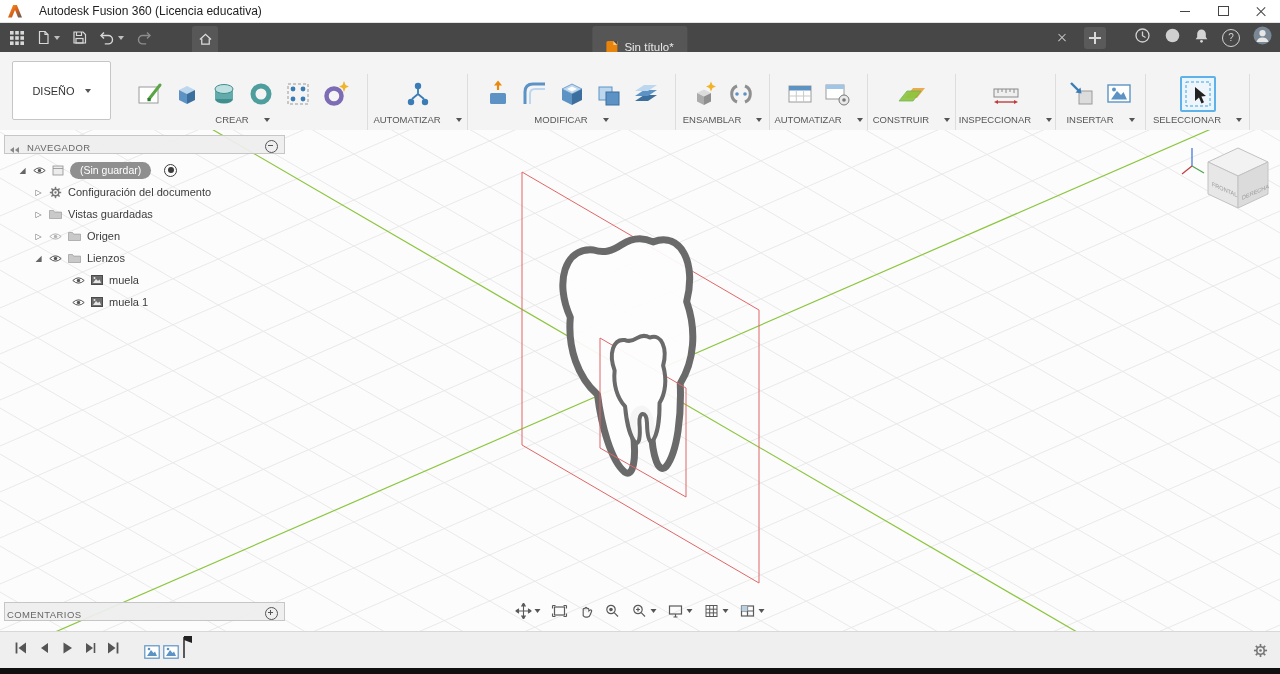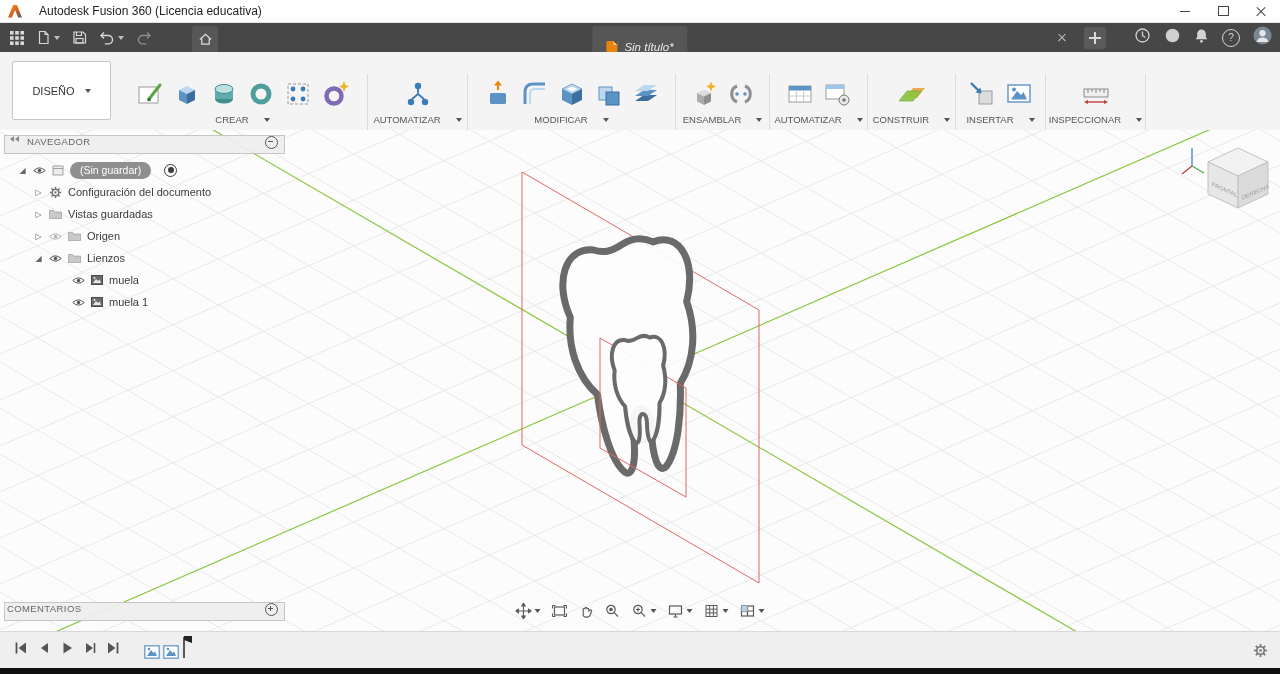--- a/index.html
+++ b/index.html
@@ -24,21 +24,21 @@
   .apptoolbar{position:absolute;top:23px;left:0;right:0;height:29px;background:#474747;}
   .tb-left{position:absolute;left:6px;top:0;height:29px;display:flex;align-items:center;gap:4px;}
   .tb-btn{height:24px;display:flex;align-items:center;justify-content:center;padding:0 4px;border-radius:2px;}
   .caret{width:0;height:0;border-left:3.5px solid transparent;border-right:3.5px solid transparent;
     border-top:4px solid #bfbfbf;display:inline-block;margin-left:3px;}
   .caret.dark{border-top-color:#555;}
   .home-tab{position:absolute;left:192px;top:3px;width:26px;height:26px;background:#575757;
     border-radius:3px 3px 0 0;display:flex;align-items:center;justify-content:center;}
   .doc-tab{position:absolute;left:50%;transform:translateX(-50%);top:3px;height:42px;
     background:#565656;border-radius:3px 3px 0 0;display:flex;align-items:center;
-    padding:0 14px;gap:7px;font-style:italic;}
+    padding:0 14px;gap:7px;}
   .doc-tab-label{font-size:11.5px;color:#e9e9e9;}
   .doc-icon{width:11px;height:12px;background:#e8830c;border-radius:1.5px;position:relative;}
   .doc-icon::after{content:"";position:absolute;right:0;top:0;border-style:solid;
     border-width:0 4px 4px 0;border-color:transparent #474747 #f7c98c transparent;}
   .tab-close{position:absolute;left:1052px;top:5px;width:20px;height:20px;}
   .xsm{position:absolute;left:5px;top:9px;width:10px;height:1.2px;background:#c7c7c7;}
   .xsm.a{transform:rotate(45deg);} .xsm.b{transform:rotate(-45deg);}
   .tab-add{position:absolute;left:1084px;top:4px;width:22px;height:22px;background:#5a5a5a;border-radius:3px;}
   .plusbar{position:absolute;background:#d9d9d9;}
   .plusbar.h{left:5px;top:10.3px;width:12px;height:1.4px;}
@@ -63,21 +63,21 @@
   .ribbon-icon{width:34px;height:34px;display:flex;align-items:center;justify-content:center;border-radius:2px;}
   .tool-active{border:2px solid #5fb2e8;background:#eaf5fd;width:36px;height:36px;box-sizing:border-box;}
   .rgroup-label{font-size:9.5px;color:#555;display:flex;align-items:center;gap:12px;margin-top:1px;}
 
   
   .viewport{position:absolute;top:130px;left:0;width:1280px;height:501px;background:#fcfcfc;overflow:hidden;}
   #scene{position:absolute;left:0;top:0;}
 
   
   .panel-header{height:19px;background:rgba(238,238,238,.93);border:1px solid #c6c6c6;
-    display:flex;align-items:flex-start;font-size:9.5px;color:#666;letter-spacing:.4px;box-sizing:border-box;}
+    display:flex;align-items:flex-end;font-size:9.5px;color:#666;letter-spacing:.4px;box-sizing:border-box;}
   .nav-panel{position:absolute;left:4px;top:5px;width:281px;z-index:3;}
   .chevrons{display:flex;margin-left:5px;gap:1px;}
   .chev{width:0;height:0;border-top:3.5px solid transparent;border-bottom:3.5px solid transparent;
     border-right:4px solid #888;}
   .panel-title{margin-left:8px;}
   .circle-btn{width:11px;height:11px;border:1.2px solid #555;border-radius:50%;margin-left:auto;
     margin-right:6px;position:relative;}
   .circle-btn::before{content:"";position:absolute;left:2px;top:4.1px;width:5px;height:1.2px;background:#555;}
   .circle-btn.plus::after{content:"";position:absolute;left:4.1px;top:2px;width:1.2px;height:5px;background:#555;}
   .tree{margin-top:5px;font-size:11px;color:#3c3c3c;}
@@ -404,61 +404,75 @@
                 <polygon points="2,22 10,12 24,12 16,22" fill="#8dc63f" opacity="0.92" stroke="#6fae4e" stroke-width="0.8"></polygon>
               </svg>
           </div>
         </div>
         <div class="rgroup-label">
           <span>CONSTRUIR</span>
             <span class="caret dark"></span>
         </div>
       </div>
 
-      <div class="rgroup" style="width:90px">
-        <div class="rgroup-icons">
-          <div class="ribbon-icon">
-            <svg width="30" height="30" viewBox="0 0 30 30">
-                <rect x="12" y="12" width="13" height="13" fill="#dcdcdc" stroke="#9a9a9a"></rect>
-                <line x1="4" y1="4" x2="12" y2="12" stroke="#3a7cb5" stroke-width="2.4"></line>
-                <polygon points="8.5,13.5 14.5,14.5 13.5,8.5" fill="#3a7cb5"></polygon>
-              </svg>
-          </div>
-          <div class="ribbon-icon">
-            <svg width="30" height="30" viewBox="0 0 30 30">
-                <rect x="4" y="6" width="22" height="17" fill="#fff" stroke="#5d93c4" stroke-width="1.4"></rect>
-                <polygon points="7,20.5 13,12 17,16 19.5,13 23,20.5" fill="#5d93c4"></polygon>
-                <circle cx="10" cy="10.5" r="2" fill="#5d93c4"></circle>
-              </svg>
-          </div>
-        </div>
-        <div class="rgroup-label">
-          <span>INSERTAR</span>
-            <span class="caret dark"></span>
-        </div>
-      </div>
-
       <div class="rgroup" style="width:100px">
         <div class="rgroup-icons">
           <div class="ribbon-icon">
             <svg width="30" height="30" viewBox="0 0 30 30">
                 <rect x="3" y="10" width="24" height="8" fill="#efefef" stroke="#8a8a8a"></rect>
                 <path d="M7 10v4 M11 10v3 M15 10v4 M19 10v3 M23 10v4" stroke="#8a8a8a"></path>
                 <path d="M6 23h18" stroke="#c23b3b" stroke-width="1.4"></path>
                 <polygon points="3,23 7,21 7,25" fill="#c23b3b"></polygon>
                 <polygon points="27,23 23,21 23,25" fill="#c23b3b"></polygon>
               </svg>
           </div>
         </div>
         <div class="rgroup-label">
           <span>INSPECCIONAR</span>
             <span class="caret dark"></span>
         </div>
       </div>
 
+      <div class="rgroup" style="width:90px">
+        <div class="rgroup-icons">
+          <div class="ribbon-icon">
+            <svg width="30" height="30" viewBox="0 0 30 30">
+                <rect x="12" y="12" width="13" height="13" fill="#dcdcdc" stroke="#9a9a9a"></rect>
+                <line x1="4" y1="4" x2="12" y2="12" stroke="#3a7cb5" stroke-width="2.4"></line>
+                <polygon points="8.5,13.5 14.5,14.5 13.5,8.5" fill="#3a7cb5"></polygon>
+              </svg>
+          </div>
+          <div class="ribbon-icon">
+            <svg width="30" height="30" viewBox="0 0 30 30">
+                <rect x="4" y="6" width="22" height="17" fill="#fff" stroke="#5d93c4" stroke-width="1.4"></rect>
+                <polygon points="7,20.5 13,12 17,16 19.5,13 23,20.5" fill="#5d93c4"></polygon>
+                <circle cx="10" cy="10.5" r="2" fill="#5d93c4"></circle>
+              </svg>
+          </div>
+        </div>
+        <div class="rgroup-label">
+          <span>INSERTAR</span>
+            <span class="caret dark"></span>
+        </div>
+      </div>
+
+      <div class="rgroup" style="width:104px">
+        <div class="rgroup-icons">
+          <div class="ribbon-icon tool-active">
+            <svg width="30" height="30" viewBox="0 0 30 30">
+                <rect x="3" y="3" width="24" height="24" fill="#eef6fc" stroke="#3fa3e0" stroke-dasharray="3,2"></rect>
+                <polygon points="12,8 12,22 16,18.5 18.5,24.5 21,23.3 18.4,17.5 23,17" fill="#222"></polygon>
+              </svg>
+          </div>
+        </div>
+        <div class="rgroup-label">
+          <span>SELECCIONAR</span>
+            <span class="caret dark"></span>
+        </div>
+      </div>
     </div>
   </div>
 
   <div class="viewport">
     <svg id="scene" width="1280" height="501" viewBox="0 0 1280 501">
       <g id="grid-lines" stroke="#e9e9e9" stroke-width="1">
           <line x1="0" y1="-780" x2="1280" y2="-35"></line>
           <line x1="0" y1="-734" x2="1280" y2="11"></line>
           <line x1="0" y1="-688" x2="1280" y2="57"></line>
           <line x1="0" y1="-642" x2="1280" y2="103"></line>

